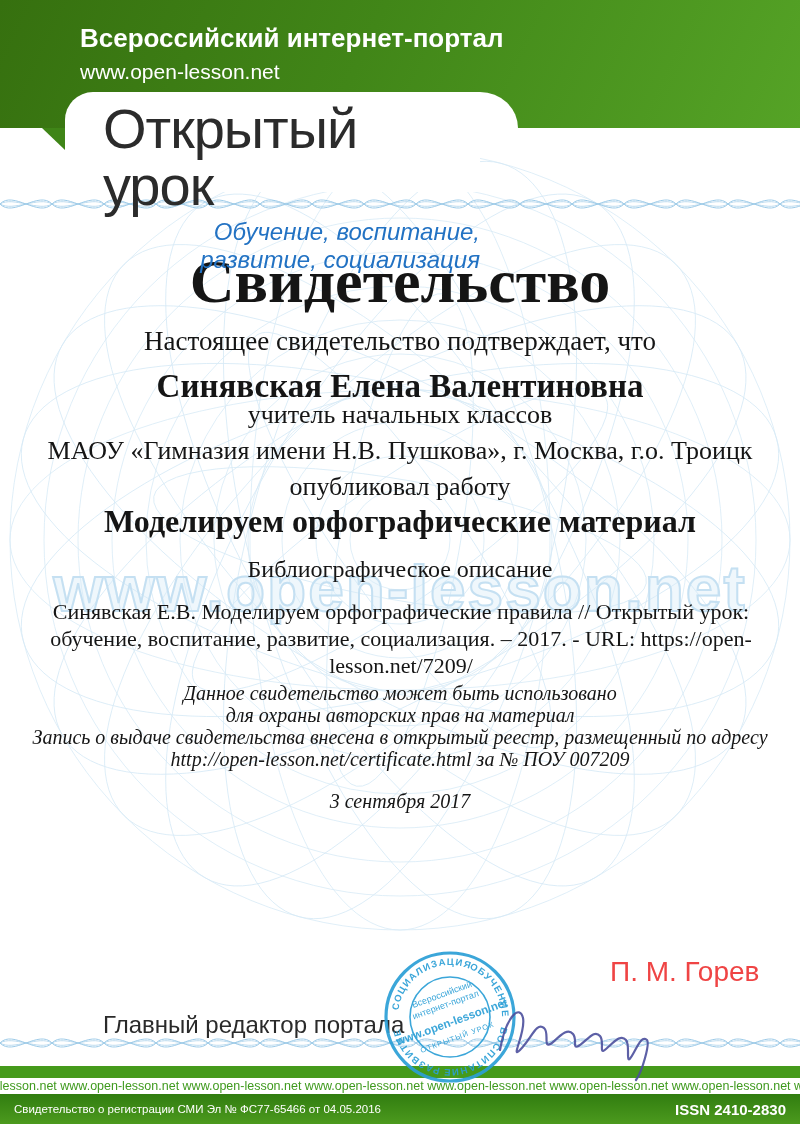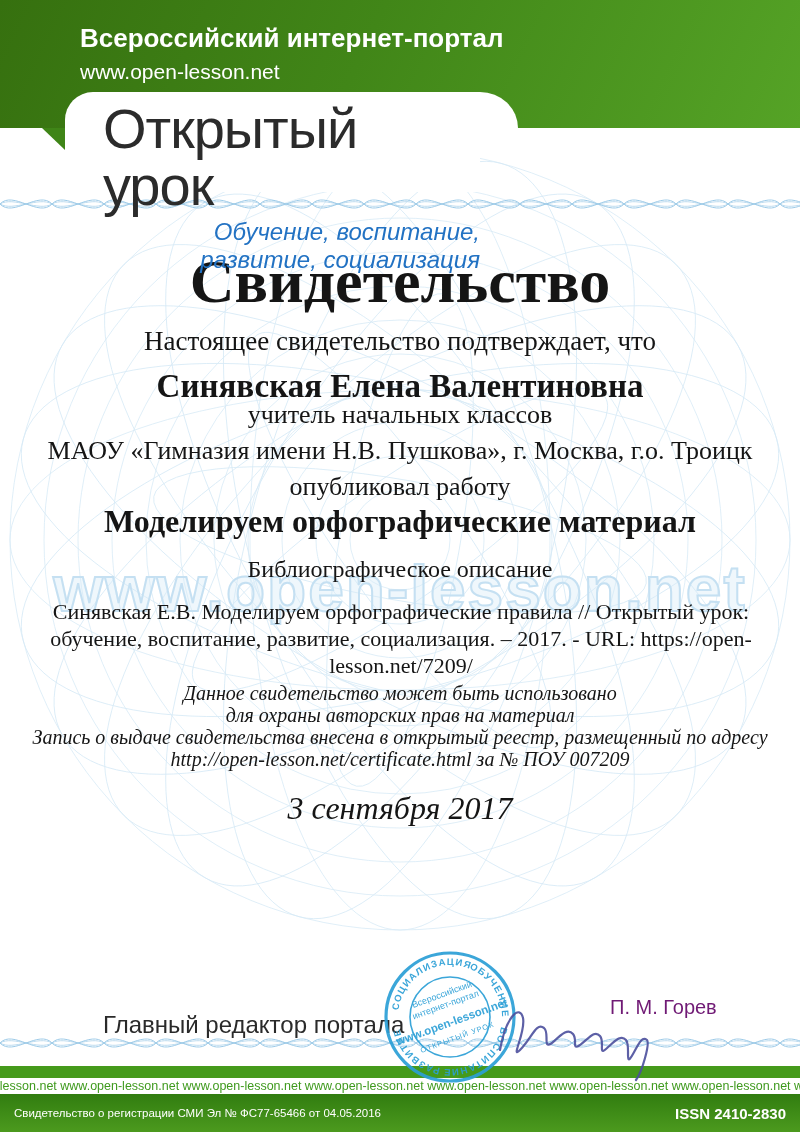--- a/index.html
+++ b/index.html
@@ -38,34 +38,34 @@
   .confirm-line{top:326px;font-size:27px;}
   .recipient-name{top:368px;font-size:33px;font-weight:bold;}
   .recipient-role{top:400px;font-size:26px;}
   .recipient-school{top:436px;font-size:26px;}
   .action-line{top:472px;font-size:26px;}
   .work-title{top:503px;font-size:32px;font-weight:bold;}
   .bib-label{top:556px;font-size:24px;}
   .bib-text{top:586px;font-size:22px;font-weight:normal;line-height:27px;
             left:20px;right:18px;margin:12px auto;max-width:764px;}
   .usage-block{top:682px;font-size:20px;line-height:22px;font-style:italic;}
-  .issue-date{top:790px;font-size:32px;font-style:italic;}
+  .issue-date{top:790px;font-size:20px;font-style:italic;}
 
   
   .editor-label{position:absolute;left:103px;top:1011px;z-index:3;font-size:24px;color:#2a2a2a;}
-  .editor-name{position:absolute;left:610px;top:996px;z-index:3;font-size:20px;color:#701a75;}
+  .editor-name{position:absolute;left:610px;top:956px;z-index:3;font-size:28px;color:#ef4444;}
   .stamp{position:absolute;left:375px;top:942px;width:150px;height:150px;z-index:6;opacity:0.92;}
   .signature{position:absolute;left:492px;top:988px;width:160px;height:100px;z-index:7;}
 
   
   .strip-green{position:absolute;left:0;top:1066px;width:800px;height:12px;z-index:3;background:#459a1b;}
   .strip-urls{position:absolute;left:0;top:1078px;width:800px;height:16px;z-index:3;background:#ffffff;
               overflow:hidden;white-space:nowrap;font-size:12.5px;line-height:16px;color:#3f9a1e;}
   .strip-urls span{margin-left:-62px;display:inline-block;}
-  .footer-bar{position:absolute;left:0;top:1094px;width:800px;height:38px;z-index:5;
+  .footer-bar{position:absolute;left:0;top:1094px;width:800px;height:30px;z-index:5;
               background:linear-gradient(180deg,#317d10,#4c9a1e);display:flex;
               align-items:center;justify-content:space-between;color:#ffffff;
               padding:0 14px;box-sizing:border-box;}
   .footer-reg{font-size:11.5px;}
   .footer-issn{font-size:15px;font-weight:bold;}
 </style>
 </head>
 <body>
 
 <div class="page">

